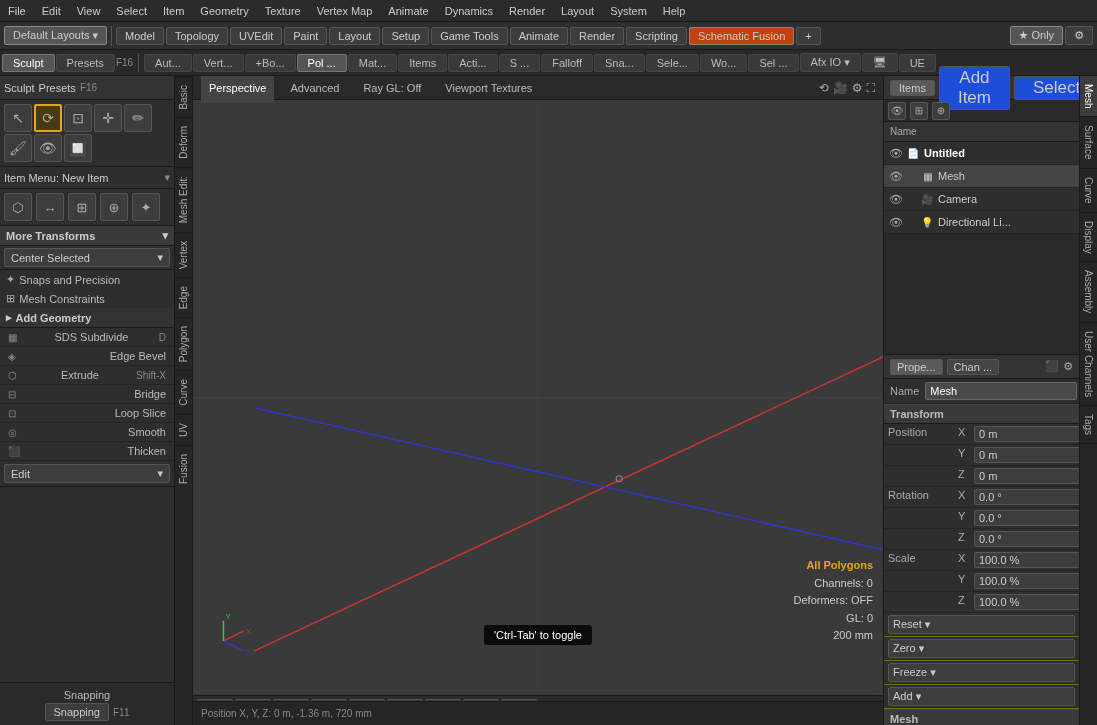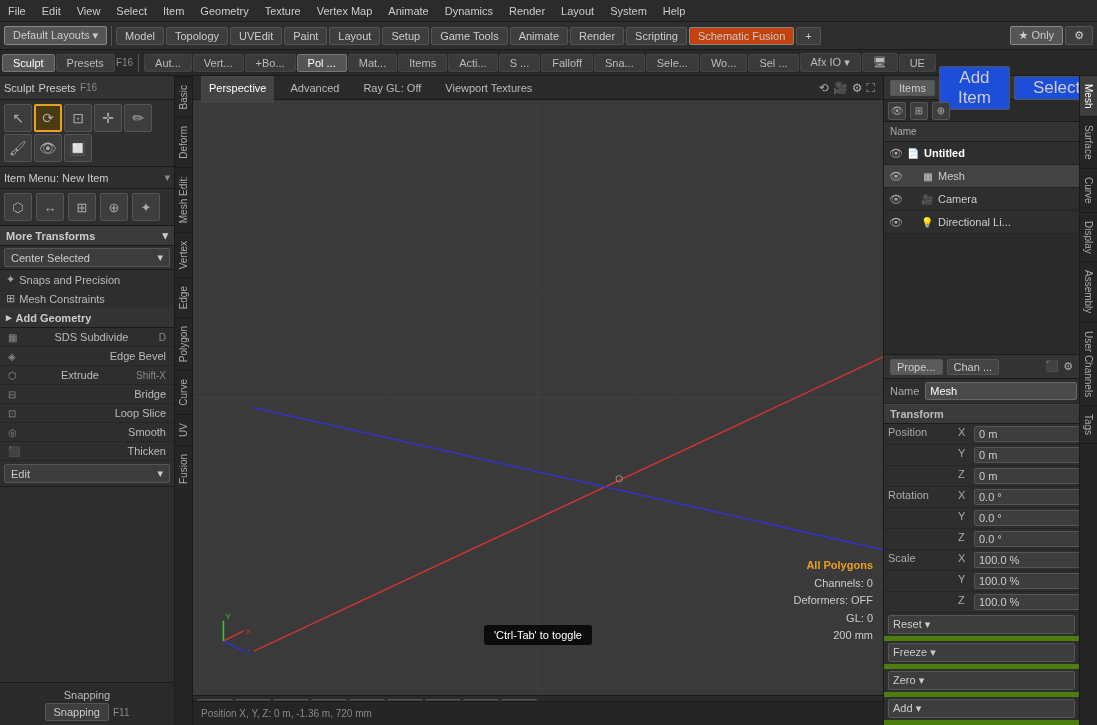--- a/index.html
+++ b/index.html
@@ -138,21 +138,21 @@
     .prop-value { flex: 1; background: #3d3d3d; border: 1px solid #555; color: #ccc; padding: 1px 4px; font-size: 11px; border-radius: 2px; }
 
     .section-bar { background: #3a3a3a; padding: 3px 6px; border-bottom: 1px solid #1a1a1a; border-top: 1px solid #444; }
     .section-bar span { color: #bbb; font-size: 11px; font-weight: bold; }
 
     
     #right-vert-tabs { display: flex; flex-direction: column; width: 18px; background: #252525; border-left: 1px solid #1a1a1a; }
     .right-vert-tab { writing-mode: vertical-rl; padding: 8px 3px; color: #aaa; font-size: 10px; cursor: pointer; border-bottom: 1px solid #1a1a1a; white-space: nowrap; }
     .right-vert-tab.active { background: #3d3d3d; color: #fff; }
 
-    .prop-full-row { display: flex; align-items: center; padding: 2px 4px; border-bottom: 5px solid #4d7c0f; gap: 4px; }
+    .prop-full-row { display: flex; align-items: center; padding: 2px 4px; border-bottom: 1px solid #4d7c0f; gap: 4px; }
     .prop-full-btn { flex: 1; background: #3d3d3d; border: 1px solid #555; color: #ccc; padding: 2px 4px; font-size: 11px; border-radius: 2px; cursor: pointer; display: flex; justify-content: space-between; align-items: center; }
 
     .eye-toggle { width: 16px; height: 16px; display: flex; align-items: center; justify-content: center; cursor: pointer; }
 
     
     .items-toolbar-icon { width: 18px; height: 18px; background: #3d3d3d; border: 1px solid #555; border-radius: 2px; display: flex; align-items: center; justify-content: center; cursor: pointer; font-size: 10px; color: #aaa; }
 
     .prop-name-row { display: flex; align-items: center; padding: 3px 6px; border-bottom: 1px solid #252525; gap: 6px; }
     .prop-name-label { color: #aaa; font-size: 11px; width: 40px; }
     .prop-name-value { flex: 1; background: #4a4a4a; border: 1px solid #666; color: #fff; padding: 2px 4px; font-size: 11px; border-radius: 2px; }
@@ -538,24 +538,24 @@
         <span class="prop-label"></span>
         <span class="prop-label" style="width:16px;">Z</span>
         <input class="prop-value" type="text" value="100.0 %" style="">
 
       </div>
 
       <div class="prop-full-row">
         <div class="prop-full-btn">Reset ▾</div>
       </div>
       <div class="prop-full-row">
+        <div class="prop-full-btn">Zero ▾</div>
+      </div>
+      <div class="prop-full-row">
         <div class="prop-full-btn">Freeze ▾</div>
-      </div>
-      <div class="prop-full-row">
-        <div class="prop-full-btn">Zero ▾</div>
       </div>
       <div class="prop-full-row">
         <div class="prop-full-btn">Add ▾</div>
       </div>
 
       <div class="section-bar">
         <span>Mesh</span>
       </div>
 
     </div>

